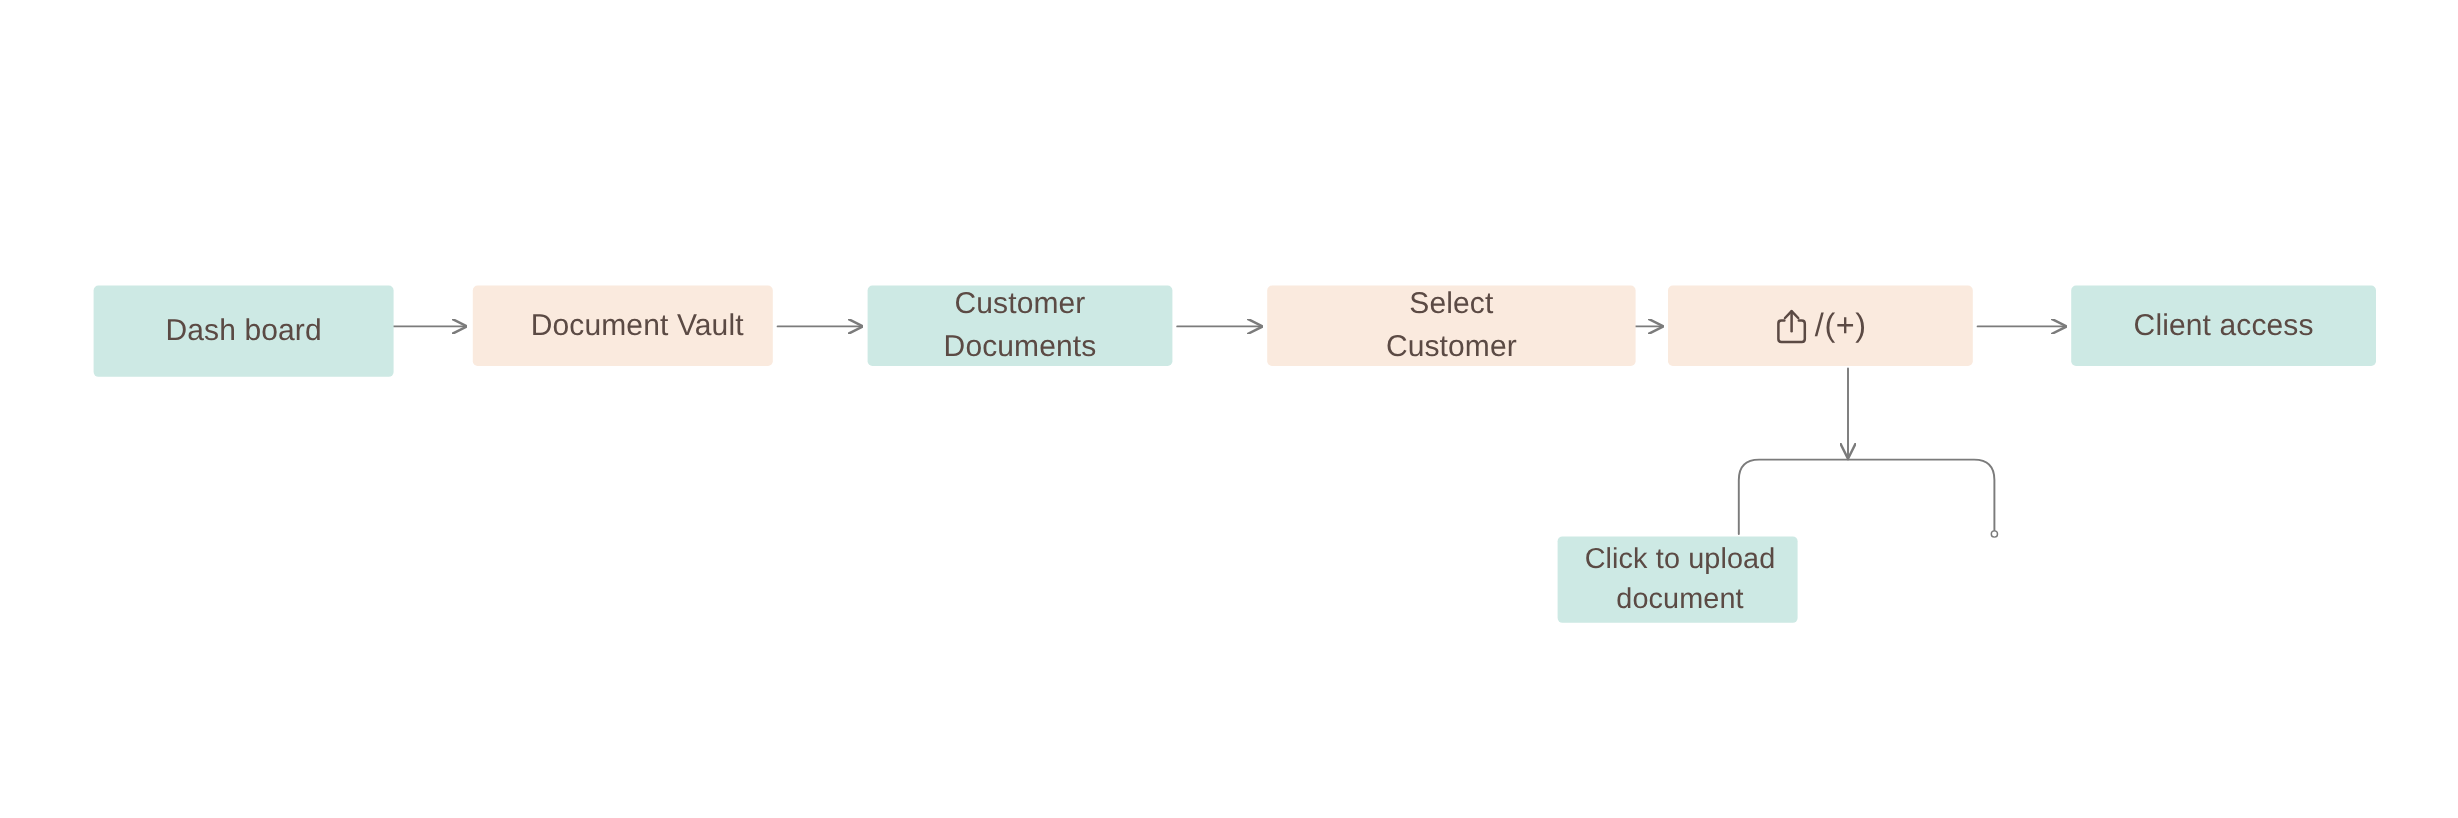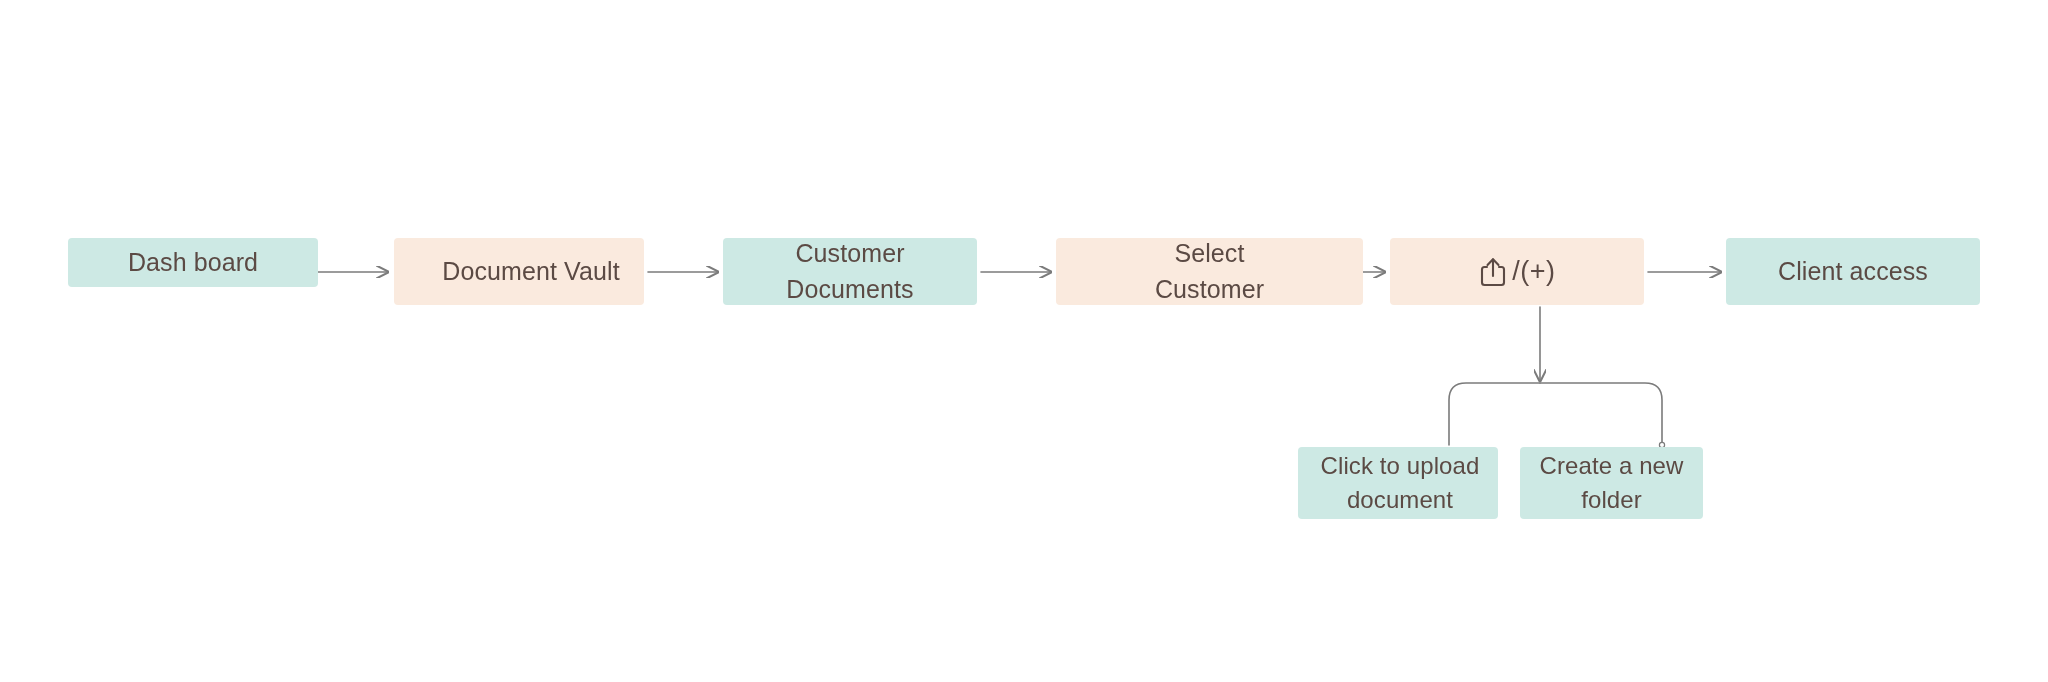--- a/index.html
+++ b/index.html
@@ -102,21 +102,21 @@
       <line x1="1648" y1="272" x2="1721" y2="272" marker-end="url(#vee)"></line>
 
       <line x1="1540" y1="307" x2="1540" y2="381" marker-end="url(#vee-down)"></line>
 
       <path d="M 1540 383 L 1466 383 Q 1449 383 1449 400 L 1449 445"></path>
       <path d="M 1540 383 L 1645 383 Q 1662 383 1662 400 L 1662 444"></path>
       <circle cx="1662" cy="445" r="2.6" fill="#ffffff" stroke="#7b7b7b" stroke-width="1.2"></circle>
     </g>
   </svg>
 
-  <div class="node fill-teal" style="left:68px; top:238px; width:250px; height:49px;">
+  <div class="node fill-teal" style="left:78px; top:238px; width:250px; height:76px;">
     <span class="label">Dash board</span>
   </div>
 
   <div class="node fill-peach" style="left:394px; top:238px; width:250px; height:67px;padding-left:32px;">
     <span class="label">Document Vault</span>
   </div>
 
   <div class="node fill-teal" style="left:723px; top:238px; width:254px; height:67px;">
     <span class="label">Customer
 Documents</span>
@@ -142,18 +142,14 @@
 
   <div class="node fill-teal" style="left:1726px; top:238px; width:254px; height:67px;">
     <span class="label">Client access</span>
   </div>
 
   <div class="node fill-teal" style="left:1298px; top:447px; width:200px; height:72px; font-size:24px;padding-left:12px;">
     <span class="label">Click to upload
 document</span>
   </div>
 
-  <div class="node fill-teal" style="left:1520px; top:447px; width:183px; height:72px; font-size:24px;">
-    <span class="label">Create a new
-folder</span>
-  </div>
 
 </div>
 
 </body></html>

